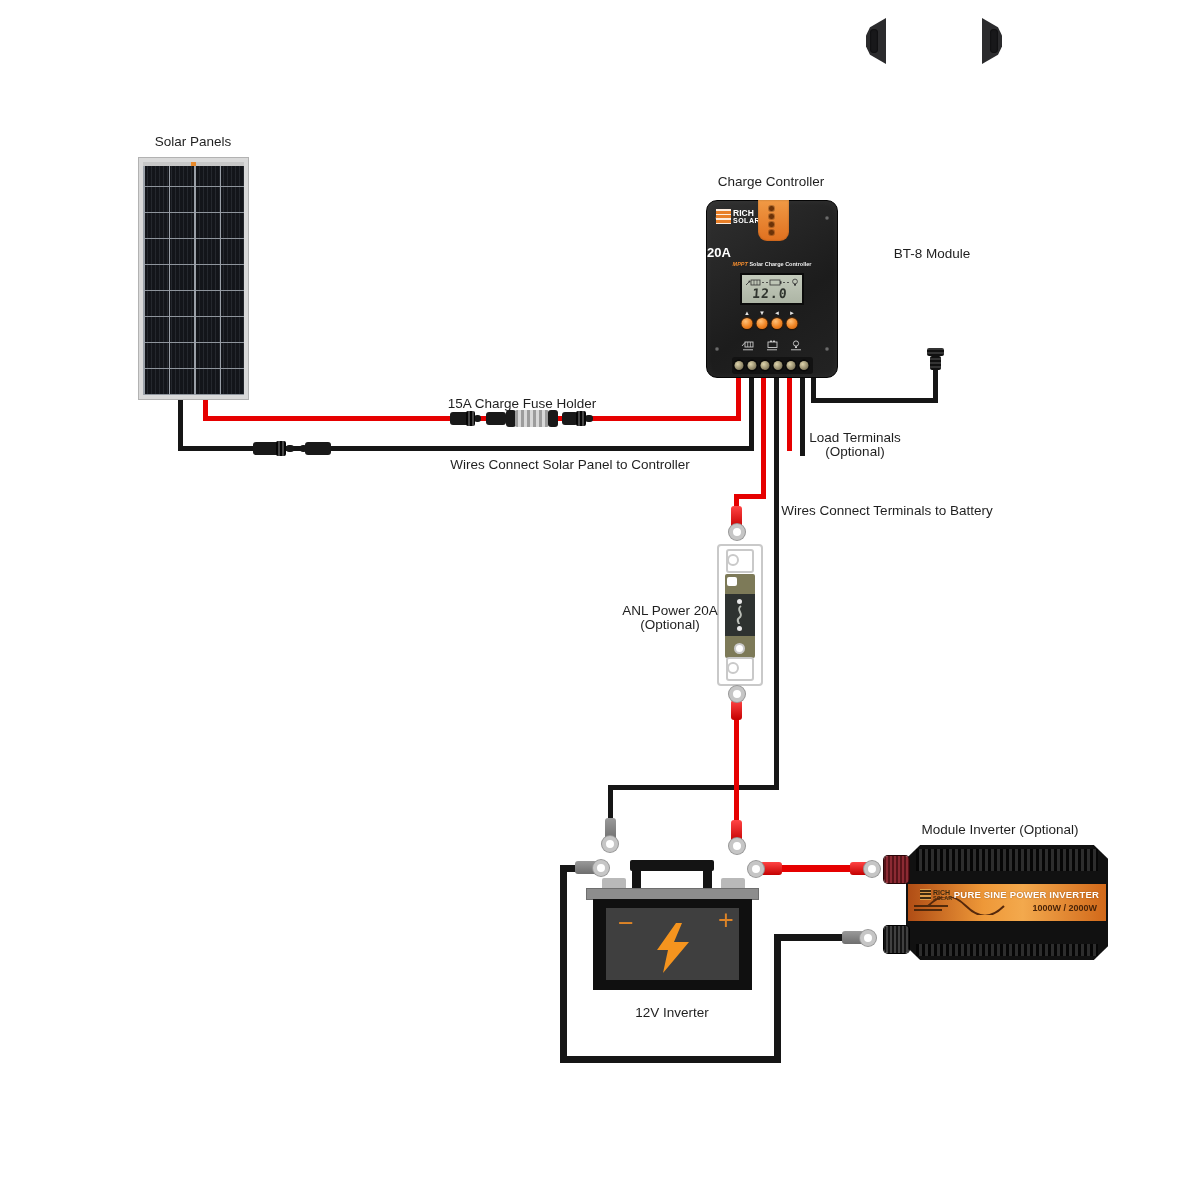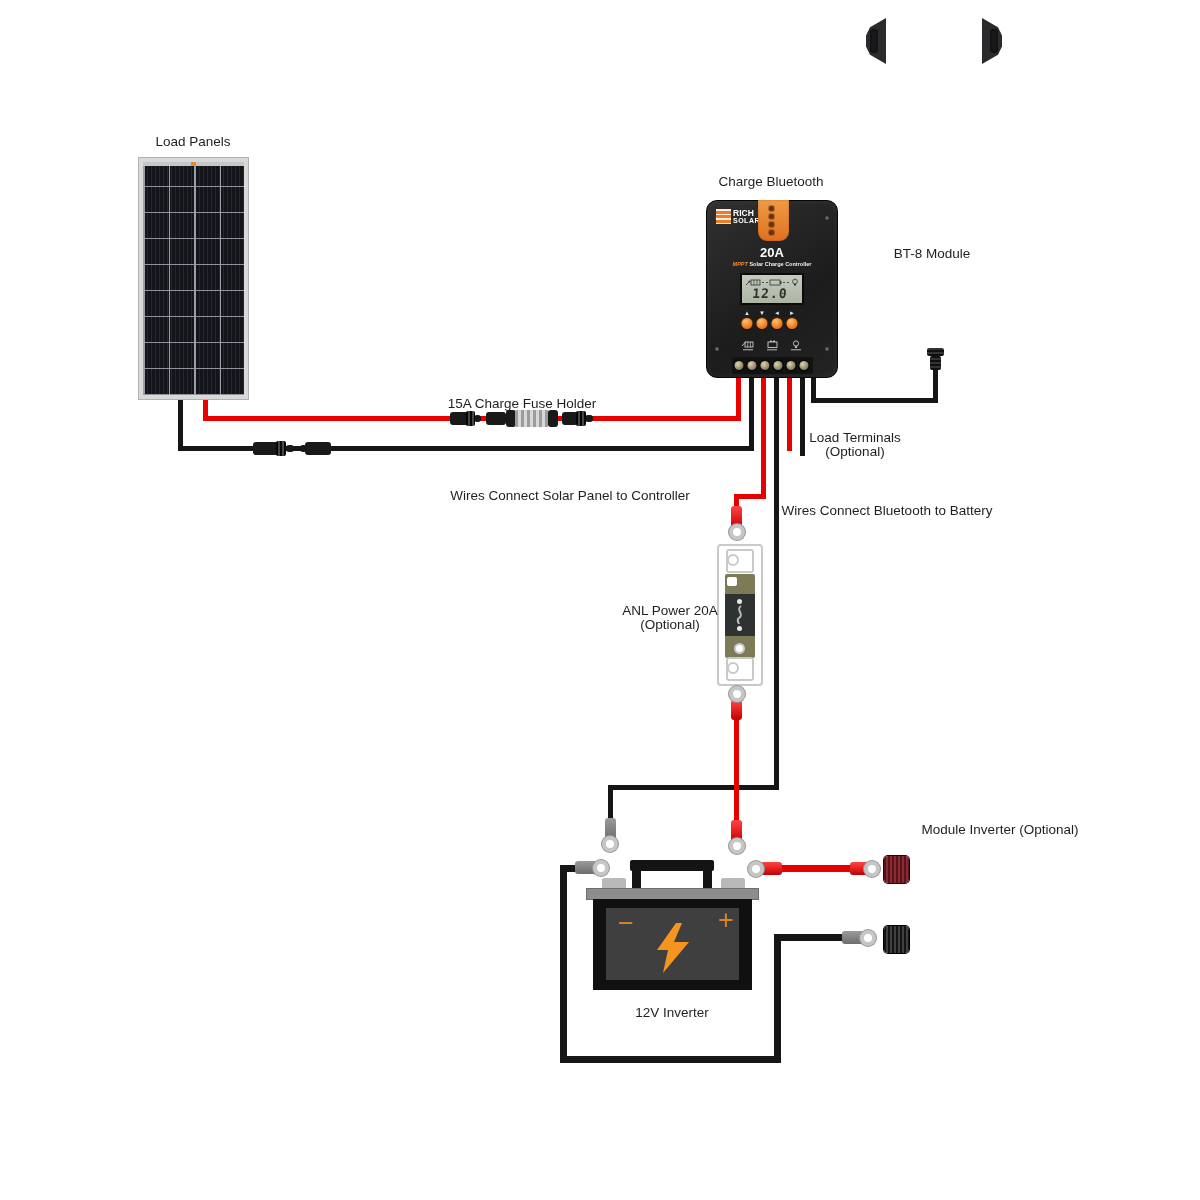--- a/index.html
+++ b/index.html
@@ -91,28 +91,28 @@
   .inv-title{position:absolute;right:7px;top:5px;color:#fff;font-weight:bold;font-size:9.5px;
              letter-spacing:.2px;text-shadow:0 0 2px rgba(120,50,0,.6);}
   .inv-rating{position:absolute;right:9px;top:19px;color:#4a2408;font-weight:bold;font-size:9px;}
   .bt-strain{position:absolute;z-index:3;background:repeating-linear-gradient(0deg,#101010 0 2px,#333 2px 4px);border-radius:2px;}
 </style>
 </head>
 <body>
 
 <div id="canvas">
 
-  <div class="lbl" style="left:193px;top:134px;">Load Panels</div>
-  <div class="lbl" style="left:771px;top:174px;">Charge Bluetooth</div>
+  <div class="lbl" style="left:193px;top:134px;">Solar Panels</div>
+  <div class="lbl" style="left:771px;top:174px;">Charge Controller</div>
   <div class="lbl" style="left:932px;top:246px;">BT-8 Module</div>
   <div class="lbl" style="left:522px;top:396px;">15A Charge Fuse Holder</div>
-  <div class="lbl" style="left:570px;top:457px;margin-top:31px;">Wires Connect Solar Panel to Controller</div>
+  <div class="lbl" style="left:570px;top:457px;">Wires Connect Solar Panel to Controller</div>
   <div class="lbl" style="left:855px;top:430px;">Load Terminals</div>
   <div class="lbl" style="left:855px;top:444px;">(Optional)</div>
-  <div class="lbl" style="left:887px;top:503px;">Wires Connect Bluetooth to Battery</div>
+  <div class="lbl" style="left:887px;top:503px;">Wires Connect Terminals to Battery</div>
   <div class="lbl" style="left:670px;top:603px;">ANL Power 20A</div>
   <div class="lbl" style="left:670px;top:617px;">(Optional)</div>
   <div class="lbl" style="left:672px;top:1005px;">12V Inverter</div>
   <div class="lbl" style="left:1000px;top:822px;">Module Inverter (Optional)</div>
 
   <div class="panel-frame">
     <div class="panel-cells"></div>
     <div class="panel-strip"></div>
     <div class="panel-dot"></div>
   </div>
@@ -153,21 +153,21 @@
     <div class="brand" style="left:26px;top:8px;font-size:8.5px;">RICH</div>
     <div class="brand" style="left:26px;top:16px;font-size:7px;letter-spacing:.5px;">SOLAR</div>
 
     <div class="ctab">
       <div class="ldot" style="top:6px;"></div>
       <div class="ldot" style="top:14px;"></div>
       <div class="ldot" style="top:22px;"></div>
       <div class="ldot" style="top:30px;"></div>
     </div>
 
-    <div class="abs" style="left:0;width:130px;top:44px;text-align:center;color:#fff;font-weight:bold;font-size:13px;">20A</div>
+    <div class="abs" style="left:0;width:130px;top:44px;text-align:left;color:#fff;font-weight:bold;font-size:13px;">20A</div>
     <div class="abs" style="left:0;width:130px;top:60px;text-align:center;font-size:5.5px;color:#eee;">
       <span style="color:#ef8a2e;font-weight:bold;font-style:italic;">MPPT</span>
       <span style="font-weight:bold;">Solar Charge Controller</span>
     </div>
 
     <div class="lcd">
       <svg class="abs" style="left:3px;top:2px;" width="56" height="10" viewBox="0 0 56 10">
         <path d="M1,8 L5,4 M5,4 L3.4,4.3 M5,4 L4.7,5.6" stroke="#333" stroke-width="0.9" fill="none"></path>
         <rect x="6" y="3" width="9" height="5" fill="none" stroke="#333" stroke-width="0.8"></rect>
         <line x1="9" y1="3" x2="9" y2="8" stroke="#333" stroke-width="0.6"></line>
@@ -295,14 +295,30 @@
   <div class="wire blk" style="left:560px;top:865px;width:19px;height:7px;"></div>
   <div class="wire blk" style="left:560px;top:865px;width:7px;height:198px;"></div>
   <div class="wire blk" style="left:560px;top:1056px;width:221px;height:7px;"></div>
   <div class="wire blk" style="left:774px;top:934px;width:7px;height:129px;"></div>
   <div class="wire blk" style="left:774px;top:934px;width:72px;height:7px;"></div>
   <div class="sleeve sg" style="left:842px;top:931px;width:22px;height:13px;"></div>
   <div class="ring" style="left:860px;top:930px;"></div>
 
   <div class="inv-knob knob-red" style="left:884px;top:856px;"></div>
   <div class="inv-knob knob-blk" style="left:884px;top:926px;"></div>
+  <div class="inv">
+    <div class="inv-fins" style="top:4px;height:22px;"></div>
+    <div class="inv-band">
+      <div class="logo-sq" style="left:12px;top:5px;width:11px;height:11px;background:#3d2a10;background-image:repeating-linear-gradient(0deg,rgba(240,170,80,.9) 0 1.2px,transparent 1.2px 3.4px);"></div>
+      <div class="brand" style="left:25px;top:5px;font-size:7px;color:#3d2a10;">RICH</div>
+      <div class="brand" style="left:25px;top:11.5px;font-size:5.5px;color:#3d2a10;">SOLAR</div>
+      <div class="tinyline" style="left:6px;top:21px;width:34px;"></div>
+      <div class="tinyline" style="left:6px;top:25px;width:28px;"></div>
+      <svg class="abs" style="left:18px;top:13px;" width="80" height="18" viewBox="0 0 80 18">
+        <path d="M2,9 C 15,-4 27,-4 40,9 C 53,22 65,22 78,9" stroke="#56290c" stroke-width="2" fill="none"></path>
+      </svg>
+      <div class="inv-title">PURE SINE POWER INVERTER</div>
+      <div class="inv-rating">1000W / 2000W</div>
+    </div>
+    <div class="inv-fins" style="bottom:4px;height:12px;"></div>
+  </div>
 
 </div>
 
 </body></html>

